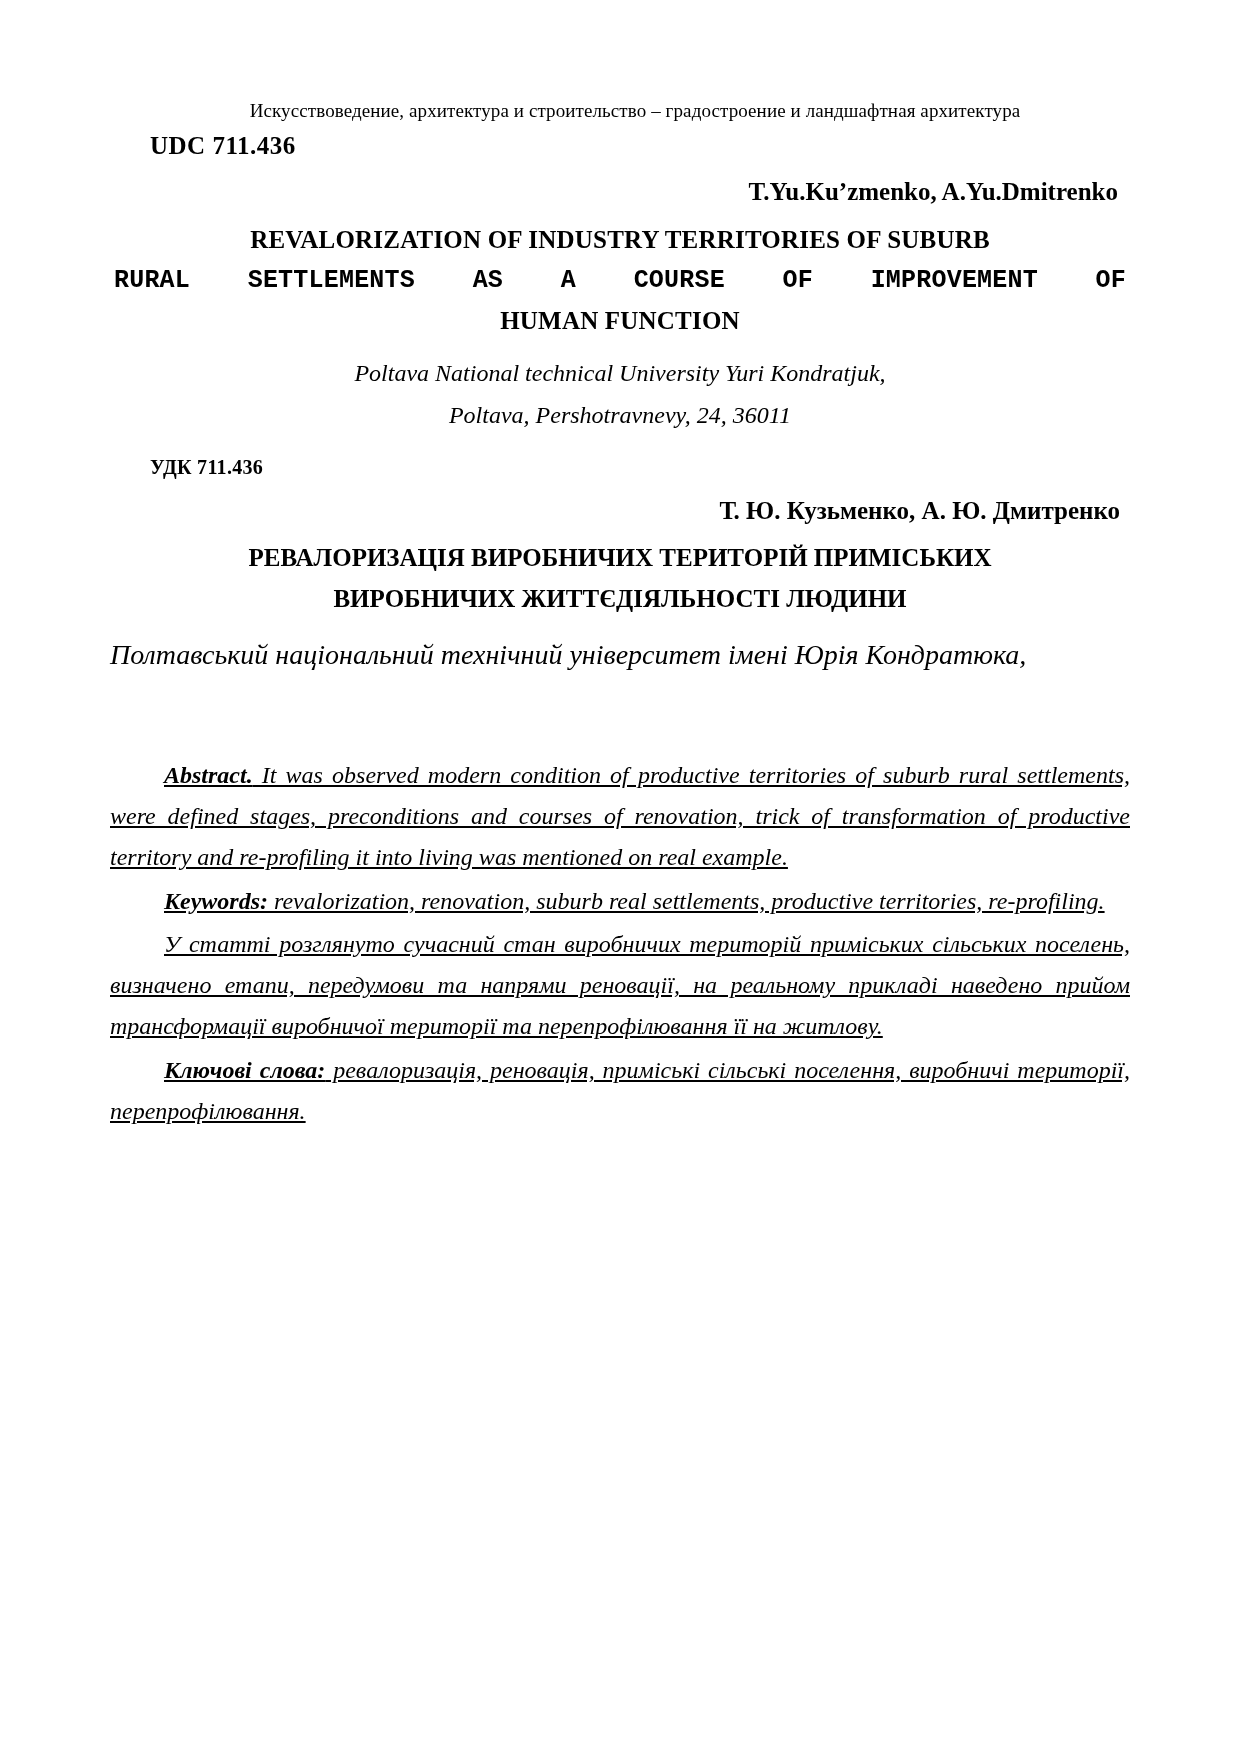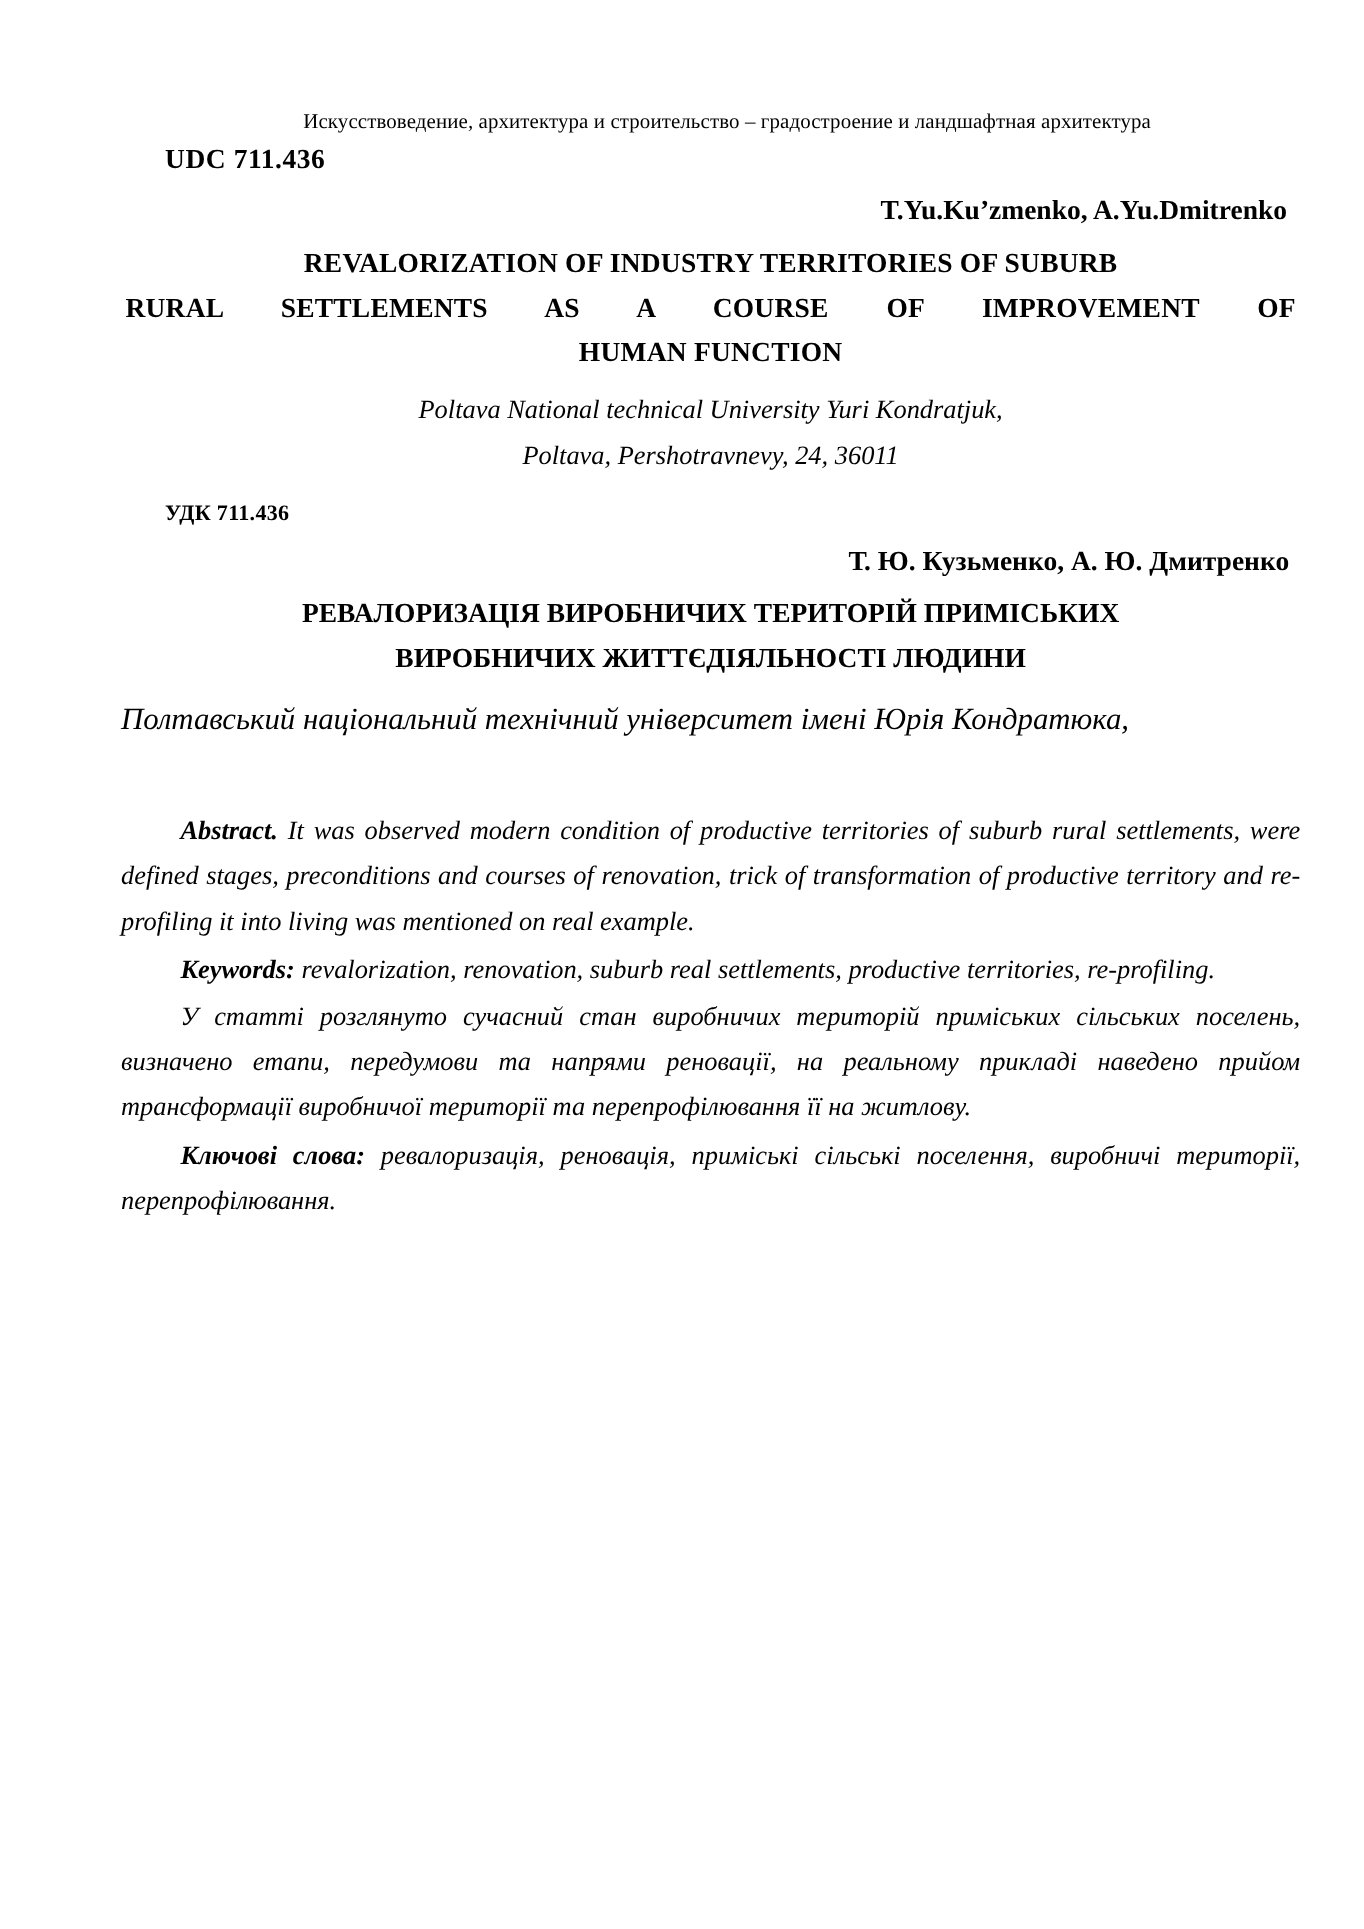--- a/index.html
+++ b/index.html
@@ -7,21 +7,21 @@
     padding: 0;
     background: #ffffff;
   }
   .page {
     position: relative;
     width: 1240px;
     height: 1754px;
     background: #ffffff;
     margin: 0 auto;
     box-sizing: border-box;
-    padding: 100px 58px 80px 110px;
+    padding: 100px 110px 80px 110px;
     font-family: "Liberation Serif", "DejaVu Serif", serif;
     color: #000000;
   }
 
   .running-head {
     text-align: center;
     font-size: 19px;
     letter-spacing: 0.1px;
     margin: 0 0 6px 0;
     padding-left: 30px;
@@ -49,20 +49,21 @@
     line-height: 1.62;
     margin: 14px 0 0 0;
     letter-spacing: 0.2px;
   }
   .title .ln { display: block; }
   .title .justify-line {
     display: block;
     text-align: justify;
     text-align-last: justify;
     padding: 0 4px;
+    font-family: Liberation Mono, monospace;
   }
 
   .affil {
     font-size: 24px;
     font-style: italic;
     text-align: center;
     line-height: 1.75;
     margin: 10px 0 0 0;
   }
   .affil .ln { display: block; }
@@ -94,21 +95,22 @@
   .affil-ua {
     font-size: 28px;
     font-style: italic;
     text-align: left;
     line-height: 1.8;
     margin: 10px 0 0 0;
   }
   .affil-ua .ln { display: block; }
 
   .abstract-block {
-    margin-top: 56px;
+    margin-top: 75px;
+    text-decoration: underline;
   }
   .para {
     font-size: 24px;
     font-style: italic;
     text-align: justify;
     line-height: 1.72;
     margin: 0 0 2px 0;
     text-indent: 54px;
   }
   .para b, .para .lead {

